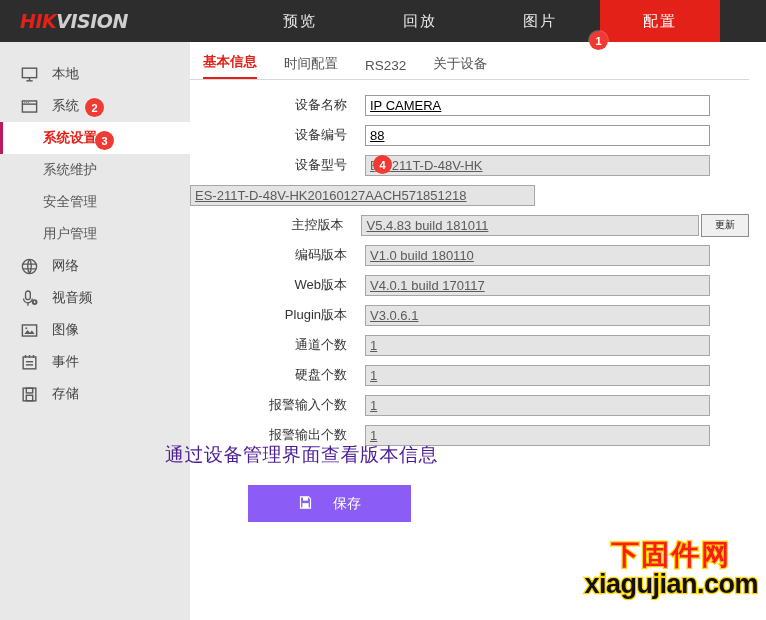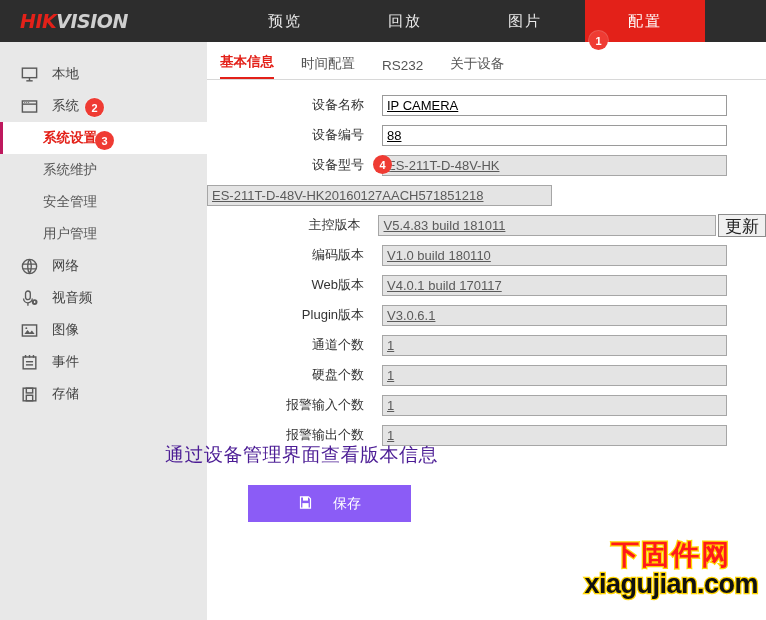--- a/index.html
+++ b/index.html
@@ -10,21 +10,21 @@
     overflow: hidden;
   }
 
   
   #app { position: relative; width: 766px; height: 620px; }
 
   .topbar {
     position: absolute; top: 0; left: 0;
     width: 766px; height: 42px;
     background: #2d2d2d;
-    display: flex; align-items: stretch;
+    display: flex; align-items: stretch; gap: 15px;
   }
   .brand {
     width: 200px; display: flex; align-items: center;
     padding-left: 20px;
     font-family: "DejaVu Sans", sans-serif;
     font-size: 19px; font-style: italic; font-weight: bold;
     letter-spacing: -0.5px;
   }
   .brand .b-red { color: #e32119; }
   .brand .b-gray { color: #cfcfcf; }
@@ -72,21 +72,21 @@
     width: 19px; height: 19px; border-radius: 50%;
     background: #ef3b33; color: #fff;
     font-size: 11px; font-weight: bold;
     display: flex; align-items: center; justify-content: center;
     z-index: 40;
     box-shadow: 0 0 0 1px rgba(255,255,255,0.25);
   }
 
   
   .content {
-    position: absolute; top: 42px; left: 207px;
+    position: absolute; top: 42px; left: 190px;
     width: 559px; height: 578px; background: #fff;
   }
   .tabs {
     height: 32px; display: flex; align-items: flex-end;
     border-bottom: 1px solid #d8d8d8;
     padding-left: 13px; margin-top: 6px;
   }
   .tab {
     font-size: 13.5px; color: #555;
     padding: 0 0 6px 0; margin-right: 27px;
@@ -111,21 +111,21 @@
     border: 1px solid #9a9a9a; background: #fff;
     font-size: 13px; color: #000;
     padding: 0 4px; line-height: 19px;
     font-family: "Liberation Sans", sans-serif;
     text-decoration: underline;
   }
   .finput.ro { background: #e4e4e4; color: #5b5b5b; border-color: #a6a6a6; }
   .upd-btn {
     margin-left: 2px; height: 23px; min-width: 48px;
     border: 1px solid #8d8d8d; background: #f0f0f0;
-    font-size: 17px; color: #222; cursor: pointer;
+    font-size: 10px; color: #222; cursor: pointer;
     font-family: "Liberation Sans", sans-serif;
     padding: 0 6px; white-space: nowrap;
   }
 
   .annot {
     position: absolute; left: 165px; top: 442px;
     color: #4c1d95; font-size: 19px; letter-spacing: 0.5px;
     white-space: nowrap; z-index: 30;
   }
 

